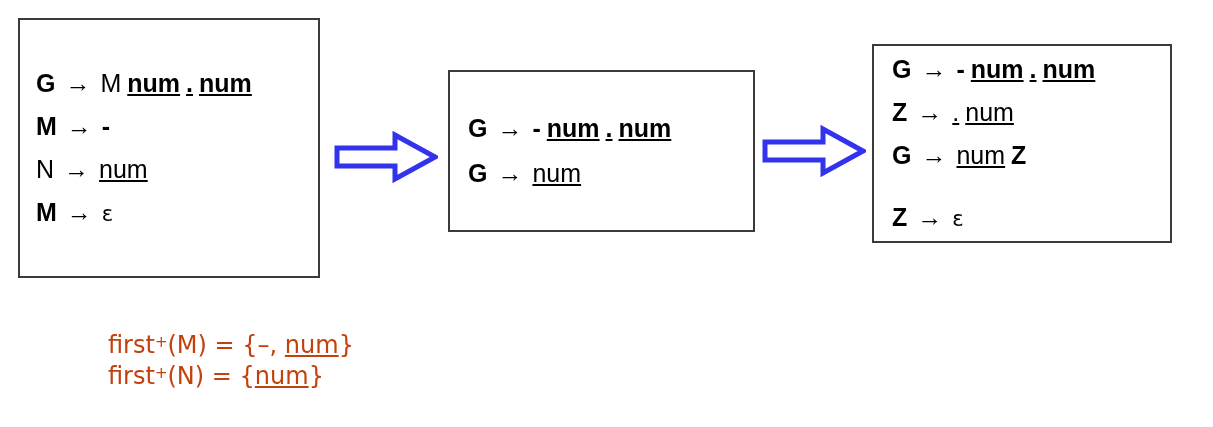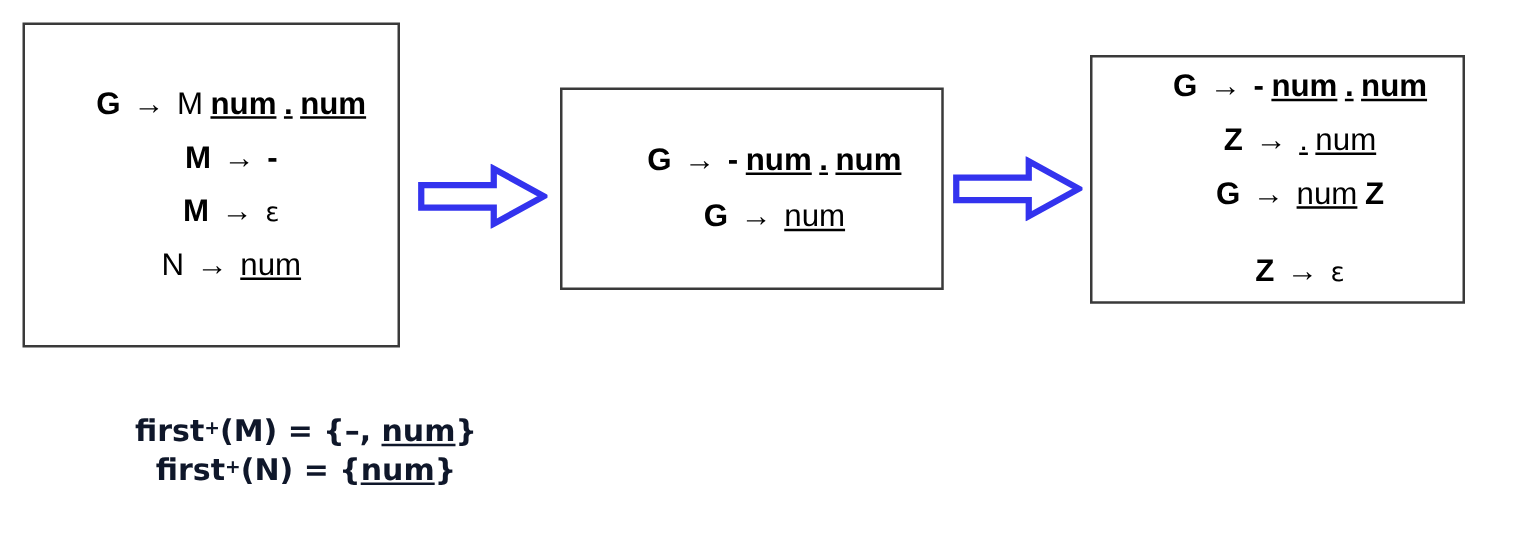--- a/index.html
+++ b/index.html
@@ -15,21 +15,20 @@
     overflow: hidden;
     font-family: "Liberation Sans", sans-serif;
     color: #000000;
   }
 
   #canvas {
     position: absolute;
     left: 0; top: 0;
     width: 1213px;
     height: 427px;
-    text-align: center;
   }
 
   
   .gbox {
     position: absolute;
     box-sizing: border-box;
     border: 2px solid #3a3a3a;
     background: #ffffff;
   }
   .rules {
@@ -83,42 +82,41 @@
   #arrow2 { left: 762px; top: 125px; width: 104px; height: 52px; }
 
   
   #firstblock {
     position: absolute;
     left: 108px;
     top: 330px;
     font-family: "DejaVu Sans", sans-serif;
     font-size: 24px;
     line-height: 31px;
-    color: #0f172a;
+    color: #c2410c;
     white-space: nowrap;
-    font-weight: bold;
   }
   #firstblock .fline { display: block; }
   .sup {
     font-size: 15px;
     vertical-align: 6px;
     line-height: 0;
   }
 </style>
 </head>
 <body>
 
 <div id="canvas">
 
   <div class="gbox" id="box1">
     <div class="rules">
         <div class="rule"><span class="tk b">G</span><span class="sp2"></span><span class="tk arw">→</span><span class="sp2"></span><span class="tk">M</span><span class="sp"></span><span class="tk b u">num</span><span class="sp"></span><span class="tk b u">.</span><span class="sp"></span><span class="tk b u">num</span></div>
         <div class="rule"><span class="tk b">M</span><span class="sp2"></span><span class="tk arw">→</span><span class="sp2"></span><span class="tk b">-</span></div>
+        <div class="rule"><span class="tk">N</span><span class="sp2"></span><span class="tk arw">→</span><span class="sp2"></span><span class="tk u">num</span></div>
         <div class="rule"><span class="tk b">M</span><span class="sp2"></span><span class="tk arw">→</span><span class="sp2"></span><span class="tk eps">ε</span></div>
-        <div class="rule"><span class="tk">N</span><span class="sp2"></span><span class="tk arw">→</span><span class="sp2"></span><span class="tk u">num</span></div>
       </div>
   </div>
 
   <div class="blockarrow" id="arrow1">
     <svg width="104" height="52" viewBox="0 0 104 52" xmlns="http://www.w3.org/2000/svg">
       <polygon points="3,17 61,17 61,4 101,26 61,48 61,35 3,35" fill="#ffffff" stroke="#3333ee" stroke-width="5" stroke-linejoin="miter"></polygon>
     </svg>
   </div>
 
   <div class="gbox" id="box2">

